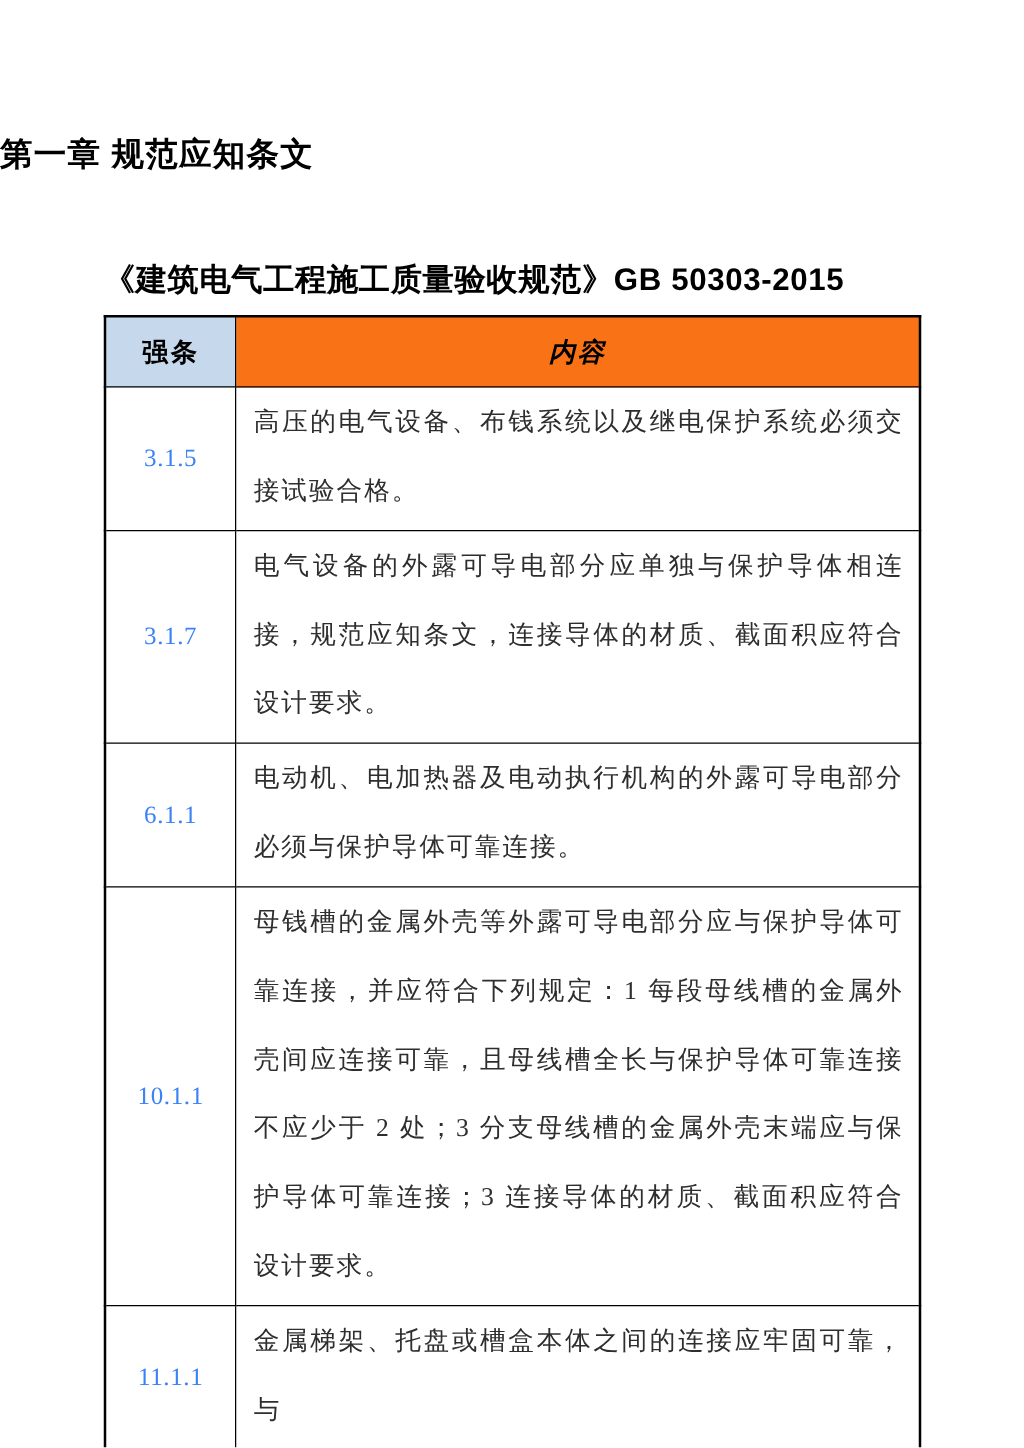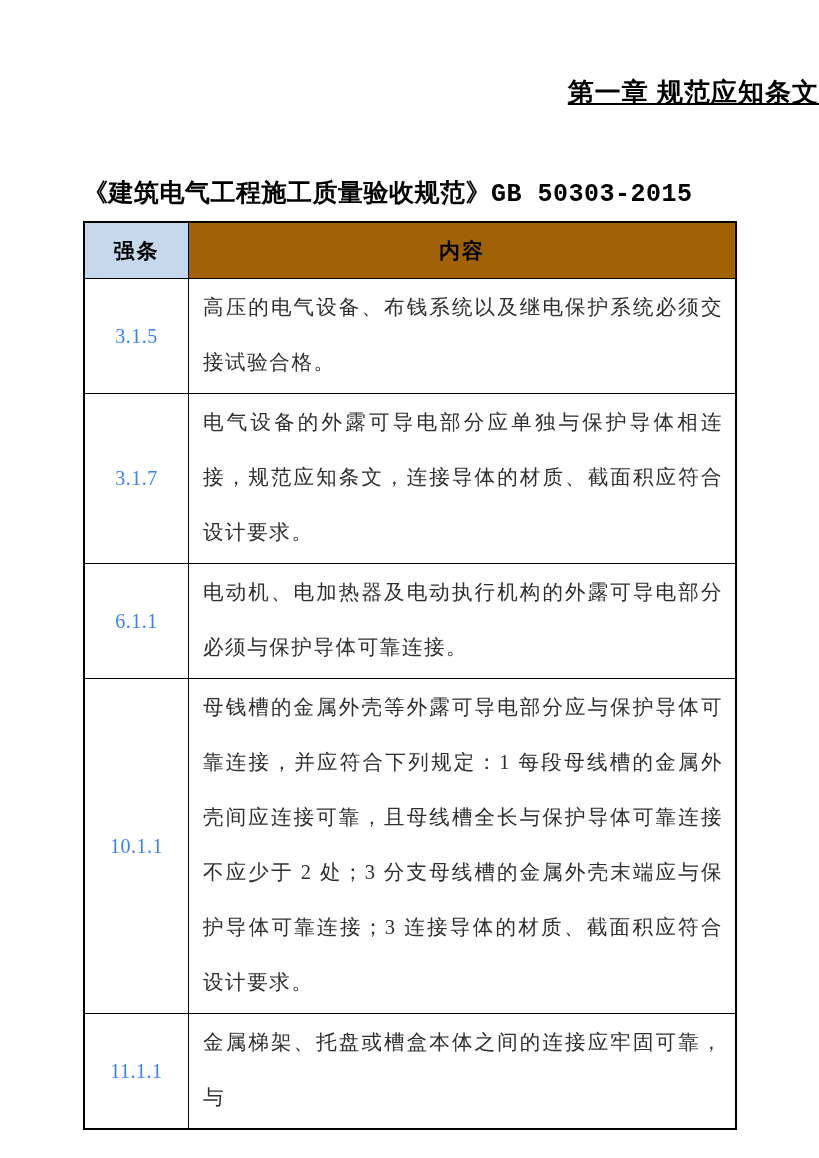--- a/index.html
+++ b/index.html
@@ -11,32 +11,31 @@
     position: relative;
     width: 819px;
     height: 1158px;
     background: #ffffff;
     font-family: "Liberation Serif", "DejaVu Serif", serif;
     color: #262626;
     overflow: hidden;
   }
   .chapter-title {
     margin: 0;
-    padding-top: 75px;
-    text-align: right;
+    padding-top: 106px;
+    text-align: left;
     font-family: "Liberation Sans", "DejaVu Sans", sans-serif;
     font-size: 26px;
     font-weight: bold;
     color: #000000;
     letter-spacing: 1px;
-    text-decoration: underline;
   }
   .standard-title {
     margin: 66px 0 0 83px;
-    font-family: Liberation Mono, monospace;
+    font-family: Liberation Sans, sans-serif;
     font-size: 25px;
     font-weight: bold;
     color: #000000;
     letter-spacing: 0.5px;
   }
   table.provisions {
     border-collapse: collapse;
     table-layout: fixed;
     margin: 12px 0 0 83px;
     width: 654px;
@@ -86,21 +85,21 @@
 <div class="page">
 
   <h1 class="chapter-title">第一章 规范应知条文</h1>
 
   <h2 class="standard-title">《建筑电气工程施工质量验收规范》GB 50303-2015</h2>
 
   <table class="provisions">
     <thead>
       <tr>
         <th class="col-code" style="background: rgb(198, 217, 236); margin-left: 20px;">强条</th>
-        <th class="col-content" style="background: #a16207;">内容</th>
+        <th class="col-content" style="background: #f97316; font-style: italic;">内容</th>
       </tr>
     </thead>
     <tbody id="table-body">
   <tr>
     <td class="cell-code">3.1.5</td>
     <td class="cell-content">高压的电气设备、布钱系统以及继电保护系统必须交接试验合格。</td>
   </tr>
 
   <tr>
     <td class="cell-code">3.1.7</td>

